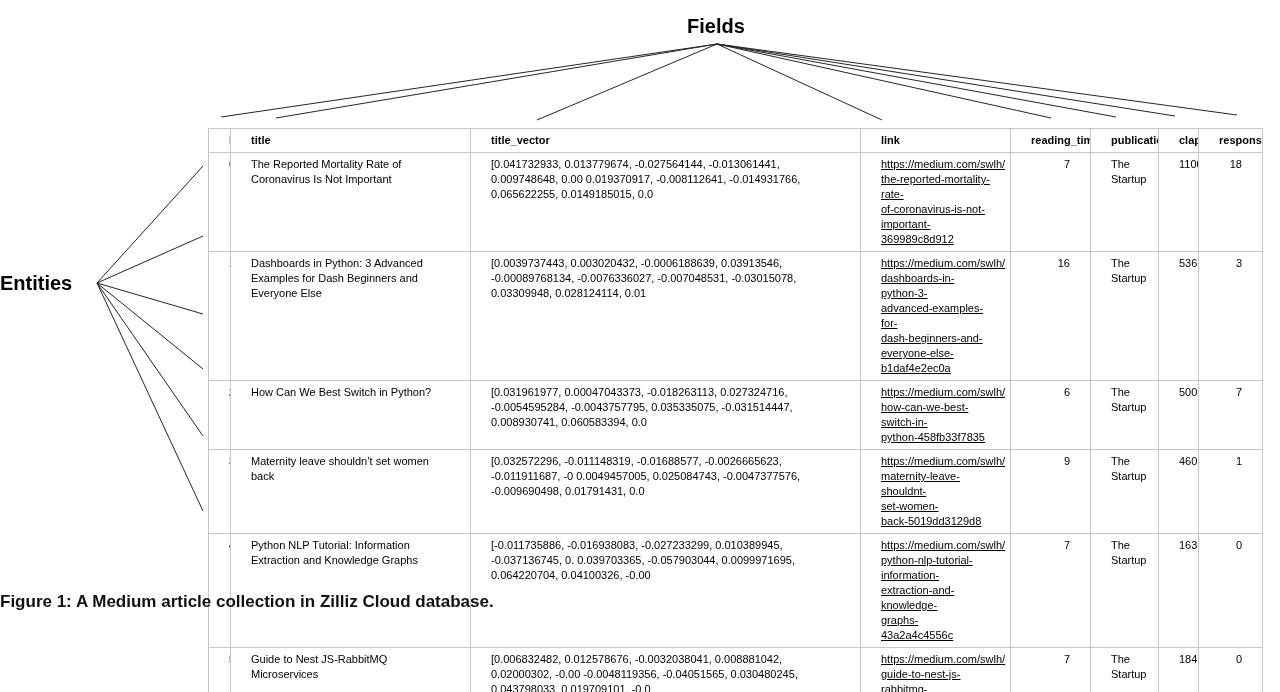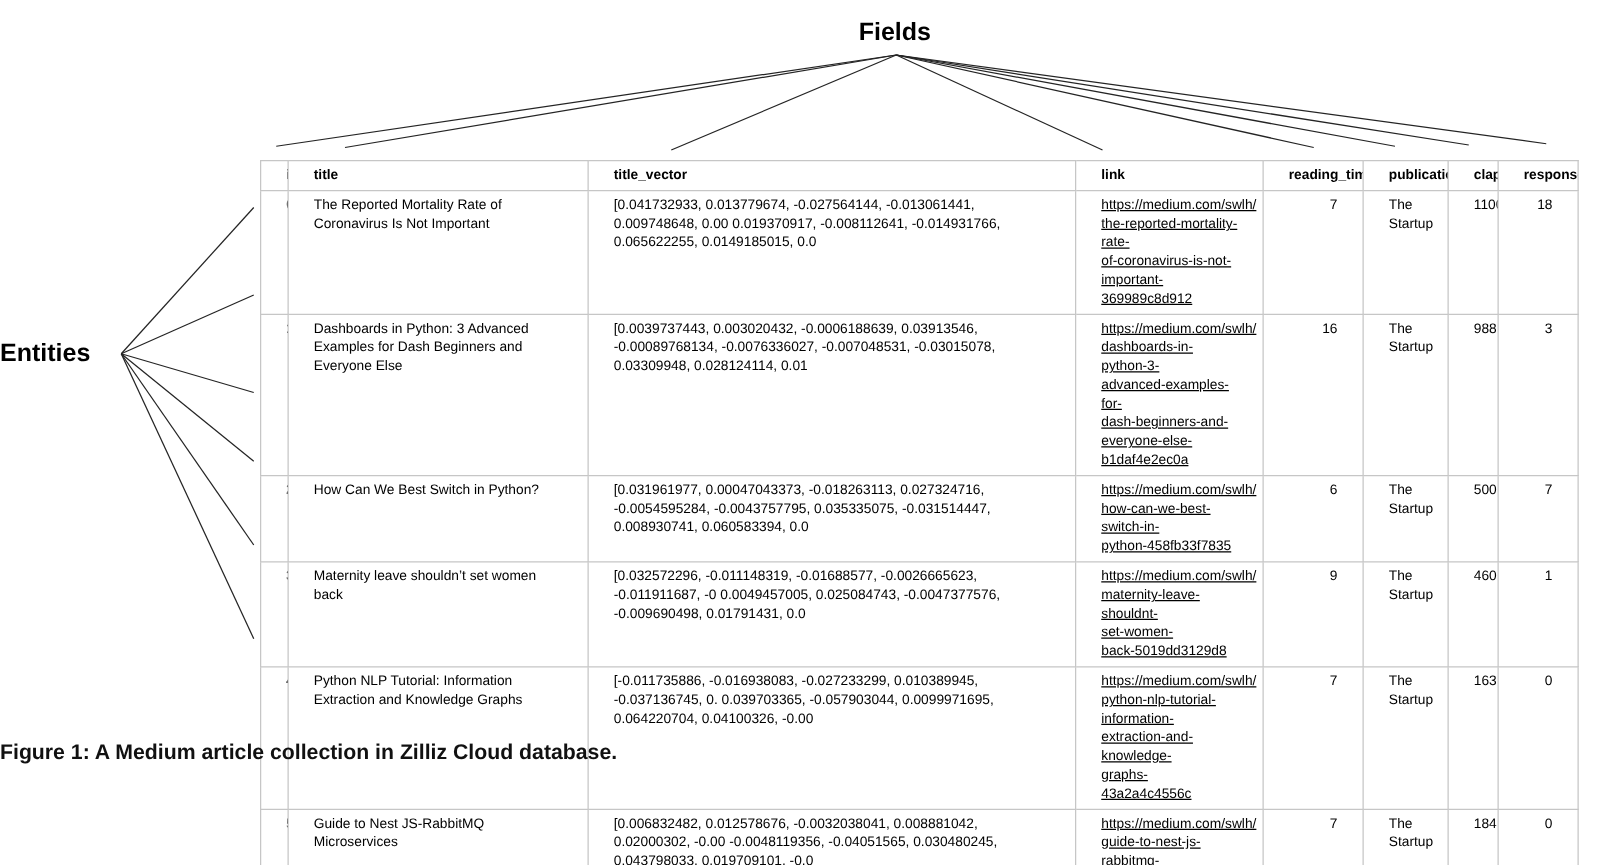--- a/index.html
+++ b/index.html
@@ -109,21 +109,21 @@
           <td class="cell-title-vector">[0.0039737443, 0.003020432, -0.0006188639, 0.03913546, -0.00089768134,
 -0.0076336027, -0.007048531, -0.03015078, 0.03309948, 0.028124114, 0.01</td>
           <td class="cell-link"><span class="lnk">https://medium.com/swlh/
 dashboards-in-python-3-
 advanced-examples-for-
 dash-beginners-and-
 everyone-else-
 b1daf4e2ec0a</span></td>
           <td class="cell-reading-time num">16</td>
           <td class="cell-publication">The Startup</td>
-          <td class="cell-claps num">988</td>
+          <td class="cell-claps num">536</td>
           <td class="cell-responses num">3</td>
         </tr>
         <tr>
           <th class="cell-id num">2</th>
           <td class="cell-title">How Can We Best Switch in Python?</td>
           <td class="cell-title-vector">[0.031961977, 0.00047043373, -0.018263113, 0.027324716, -0.0054595284,
 -0.0043757795, 0.035335075, -0.031514447, 0.008930741, 0.060583394, 0.0</td>
           <td class="cell-link"><span class="lnk">https://medium.com/swlh/
 how-can-we-best-switch-in-
 python-458fb33f7835</span></td>

